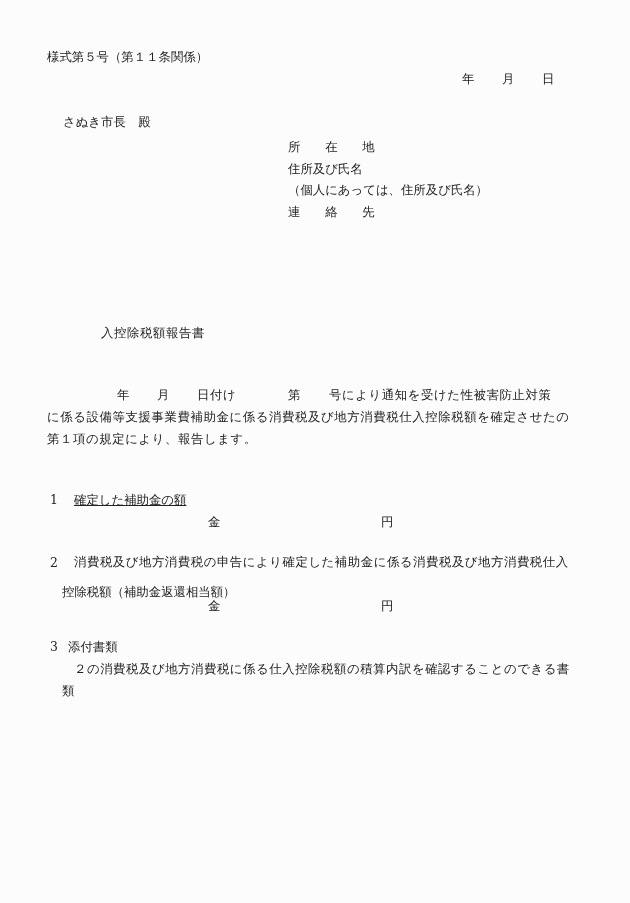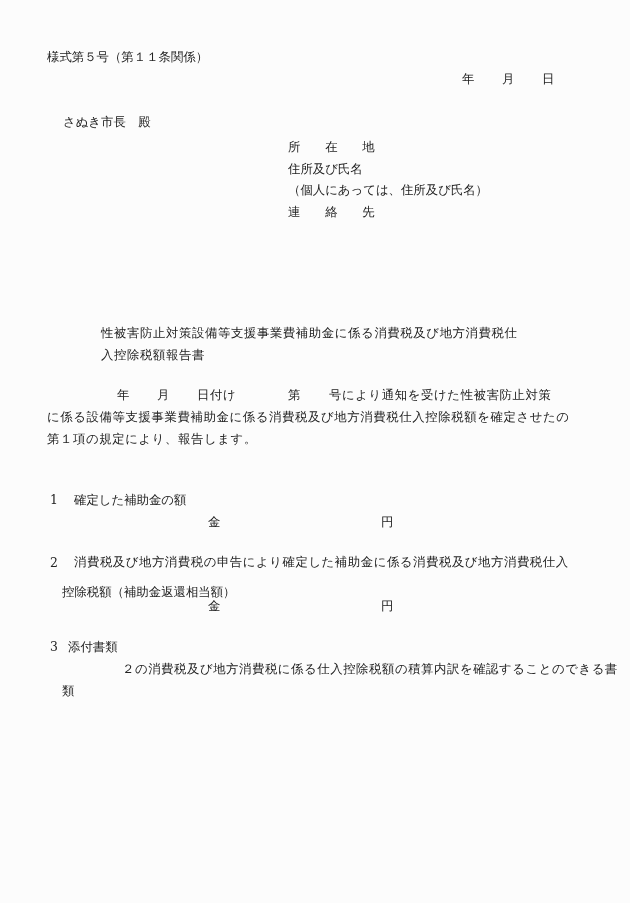--- a/index.html
+++ b/index.html
@@ -38,51 +38,50 @@
 <div class="abs" style="left:63px; top:116px;">さぬき市長　殿</div>
 
 <div class="applicant">
   <span class="row">所　　在　　地</span>
   <span class="row">住所及び氏名</span>
   <span class="row">（個人にあっては、住所及び氏名）</span>
   <span class="row">連　　絡　　先</span>
 </div>
 
 <div class="para" style="left:101px; top:322px; width:460px;">
-  <span class="ln">性被害防止対策設備等支援事業費補助金に係る消費税及び地方消費税仕</span>
   <span class="ln">入控除税額報告書</span>
 </div>
 
 <div class="para" style="top:384px;">
   <span class="ln" style="position:relative;">
     <span style="position:absolute; left:70px;">年</span>
     <span style="position:absolute; left:110px;">月</span>
     <span style="position:absolute; left:150px;">日付け</span>
     <span style="position:absolute; left:241px;">第</span>
     <span style="position:absolute; left:282px;">号により通知を受けた性被害防止対策</span>
   </span>
   <span class="ln">に係る設備等支援事業費補助金に係る消費税及び地方消費税仕入控除税額を確定させたの</span>
   <span class="ln">第１項の規定により、報告します。</span>
 </div>
 
 <div>
   <span class="abs" style="left:50px; top:494px;">1</span>
-  <span class="abs" style="left:74px; top:494px;">確定した補助金の額</span>
+  <span class="abs" style="left:74px; top:494px;text-decoration:underline;">確定した補助金の額</span>
   <span class="abs" style="left:208px; top:516px;">金</span>
   <span class="abs" style="left:225px; top:516px; width:150px; height:14px;"></span>
   <span class="abs" style="left:381px; top:516px;">円</span>
 </div>
 
 <div>
   <span class="abs" style="left:50px; top:557px;">2</span>
   <span class="abs" style="left:74px; top:557px; letter-spacing:0.55px;font-family:Liberation Mono, monospace;">消費税及び地方消費税の申告により確定した補助金に係る消費税及び地方消費税仕入</span>
   <span class="abs" style="left:62px; top:578px;margin-top:8px;">控除税額（補助金返還相当額）</span>
   <span class="abs" style="left:208px; top:600px;">金</span>
   <span class="abs" style="left:225px; top:600px; width:150px; height:14px;"></span>
   <span class="abs" style="left:381px; top:600px;">円</span>
 </div>
 
 <div>
   <span class="abs" style="left:50px; top:641px;">3</span>
   <span class="abs" style="left:68px; top:641px;">添付書類</span>
-  <span class="abs" style="left:74px; top:663px; letter-spacing:0.55px;margin-left:48px;">２の消費税及び地方消費税に係る仕入控除税額の積算内訳を確認することのできる書</span>
+  <span class="abs" style="left:74px; top:663px; letter-spacing:0.55px;">２の消費税及び地方消費税に係る仕入控除税額の積算内訳を確認することのできる書</span>
   <span class="abs" style="left:62px; top:685px;">類</span>
 </div>
 
 </body></html>

